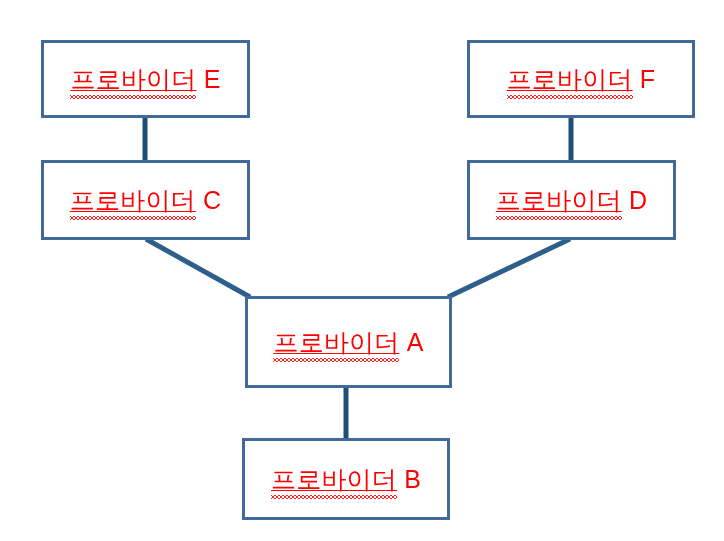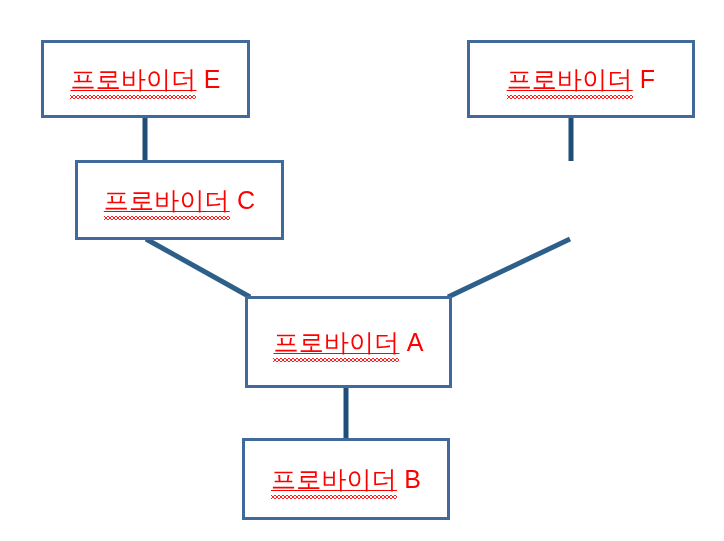--- a/index.html
+++ b/index.html
@@ -93,26 +93,31 @@
       <span class="kr">프로바이더</span><span class="suffix">&nbsp;<span>E</span></span>
     </span>
   </div>
 
   <div class="node" style="left:467px; top:40px; width:228px; height:78px;">
     <span class="node-label">
       <span class="kr">프로바이더</span><span class="suffix">&nbsp;<span>F</span></span>
     </span>
   </div>
 
-  <div class="node" style="left:41px; top:160px; width:209px; height:80px;margin-left:34px;">
+  <div class="node" style="left:41px; top:160px; width:209px; height:80px;">
     <span class="node-label">
       <span class="kr">프로바이더</span><span class="suffix">&nbsp;<span>C</span></span>
     </span>
   </div>
 
+  <div class="node" style="left:467px; top:160px; width:209px; height:80px;">
+    <span class="node-label">
+      <span class="kr">프로바이더</span><span class="suffix">&nbsp;<span>D</span></span>
+    </span>
+  </div>
 
   <div class="node" style="left:245px; top:296px; width:207px; height:92px;">
     <span class="node-label">
       <span class="kr">프로바이더</span><span class="suffix">&nbsp;<span>A</span></span>
     </span>
   </div>
 
   <div class="node" style="left:242px; top:438px; width:208px; height:82px;">
     <span class="node-label">
       <span class="kr">프로바이더</span><span class="suffix">&nbsp;<span>B</span></span>

